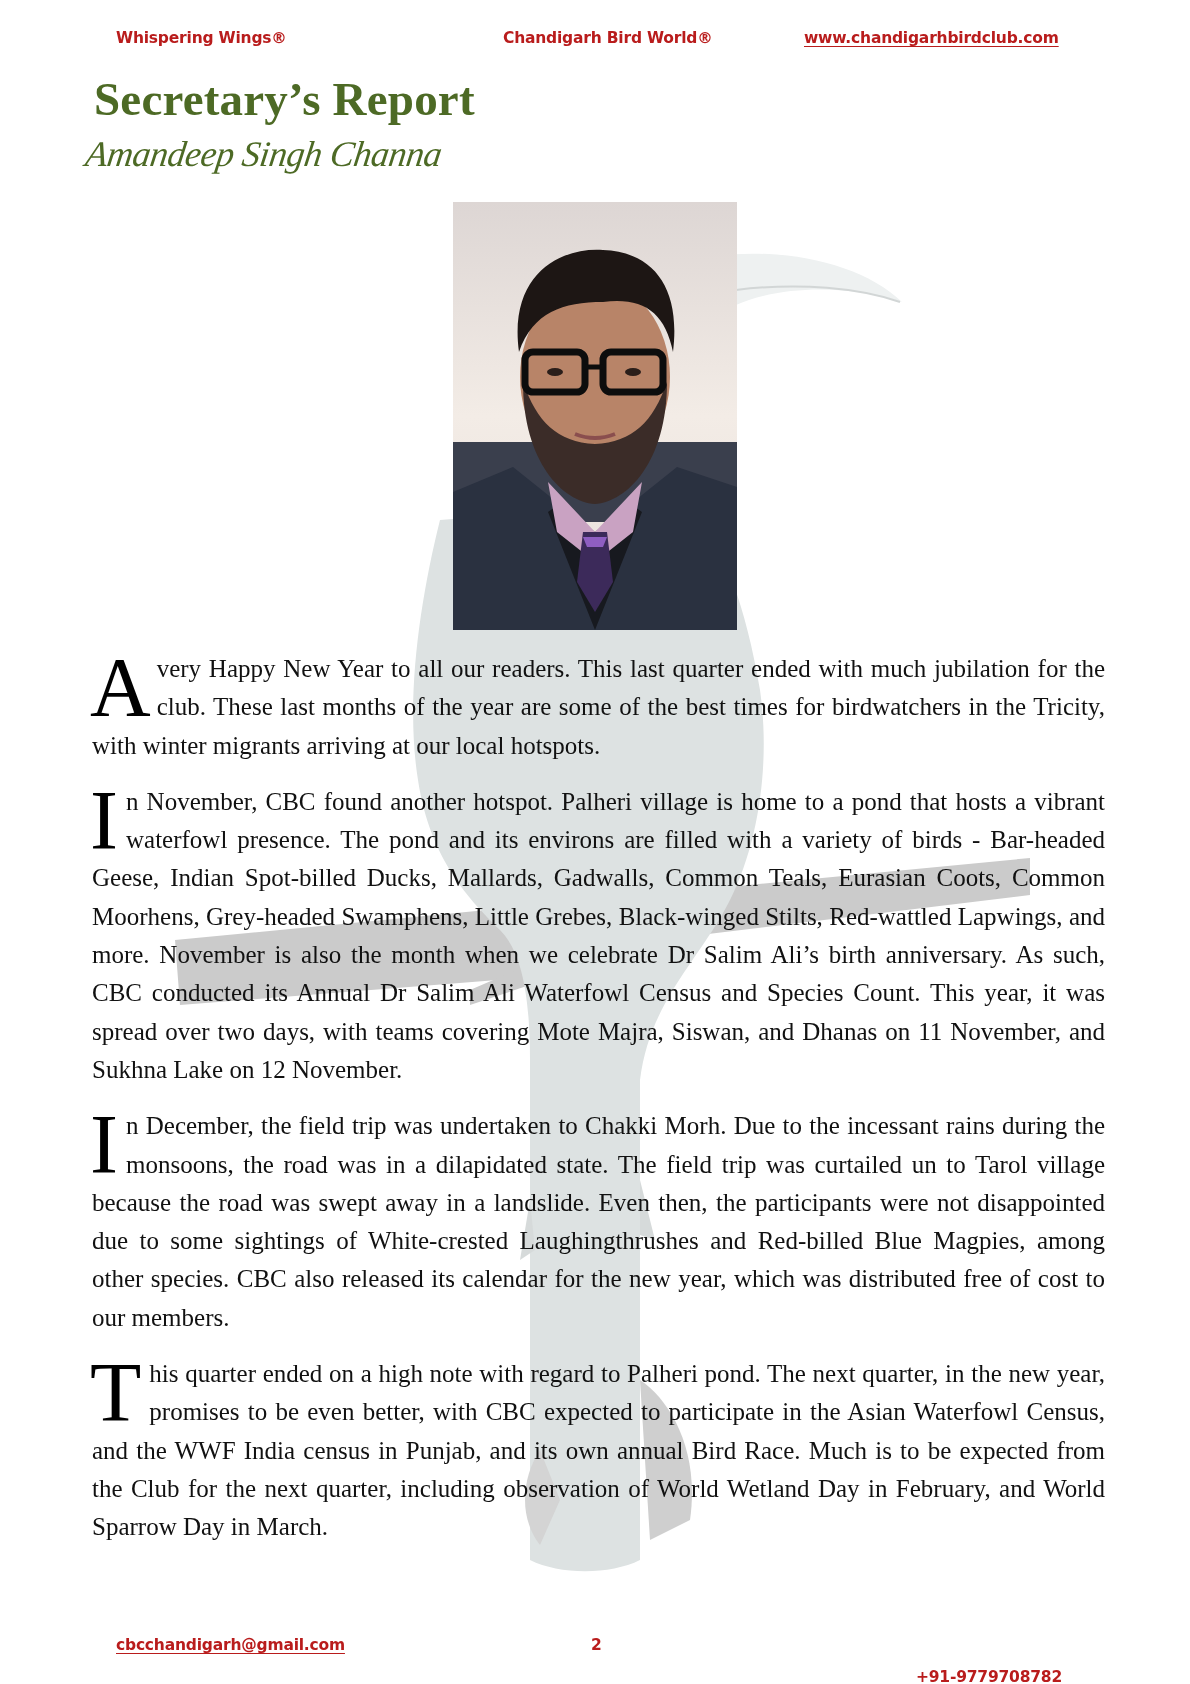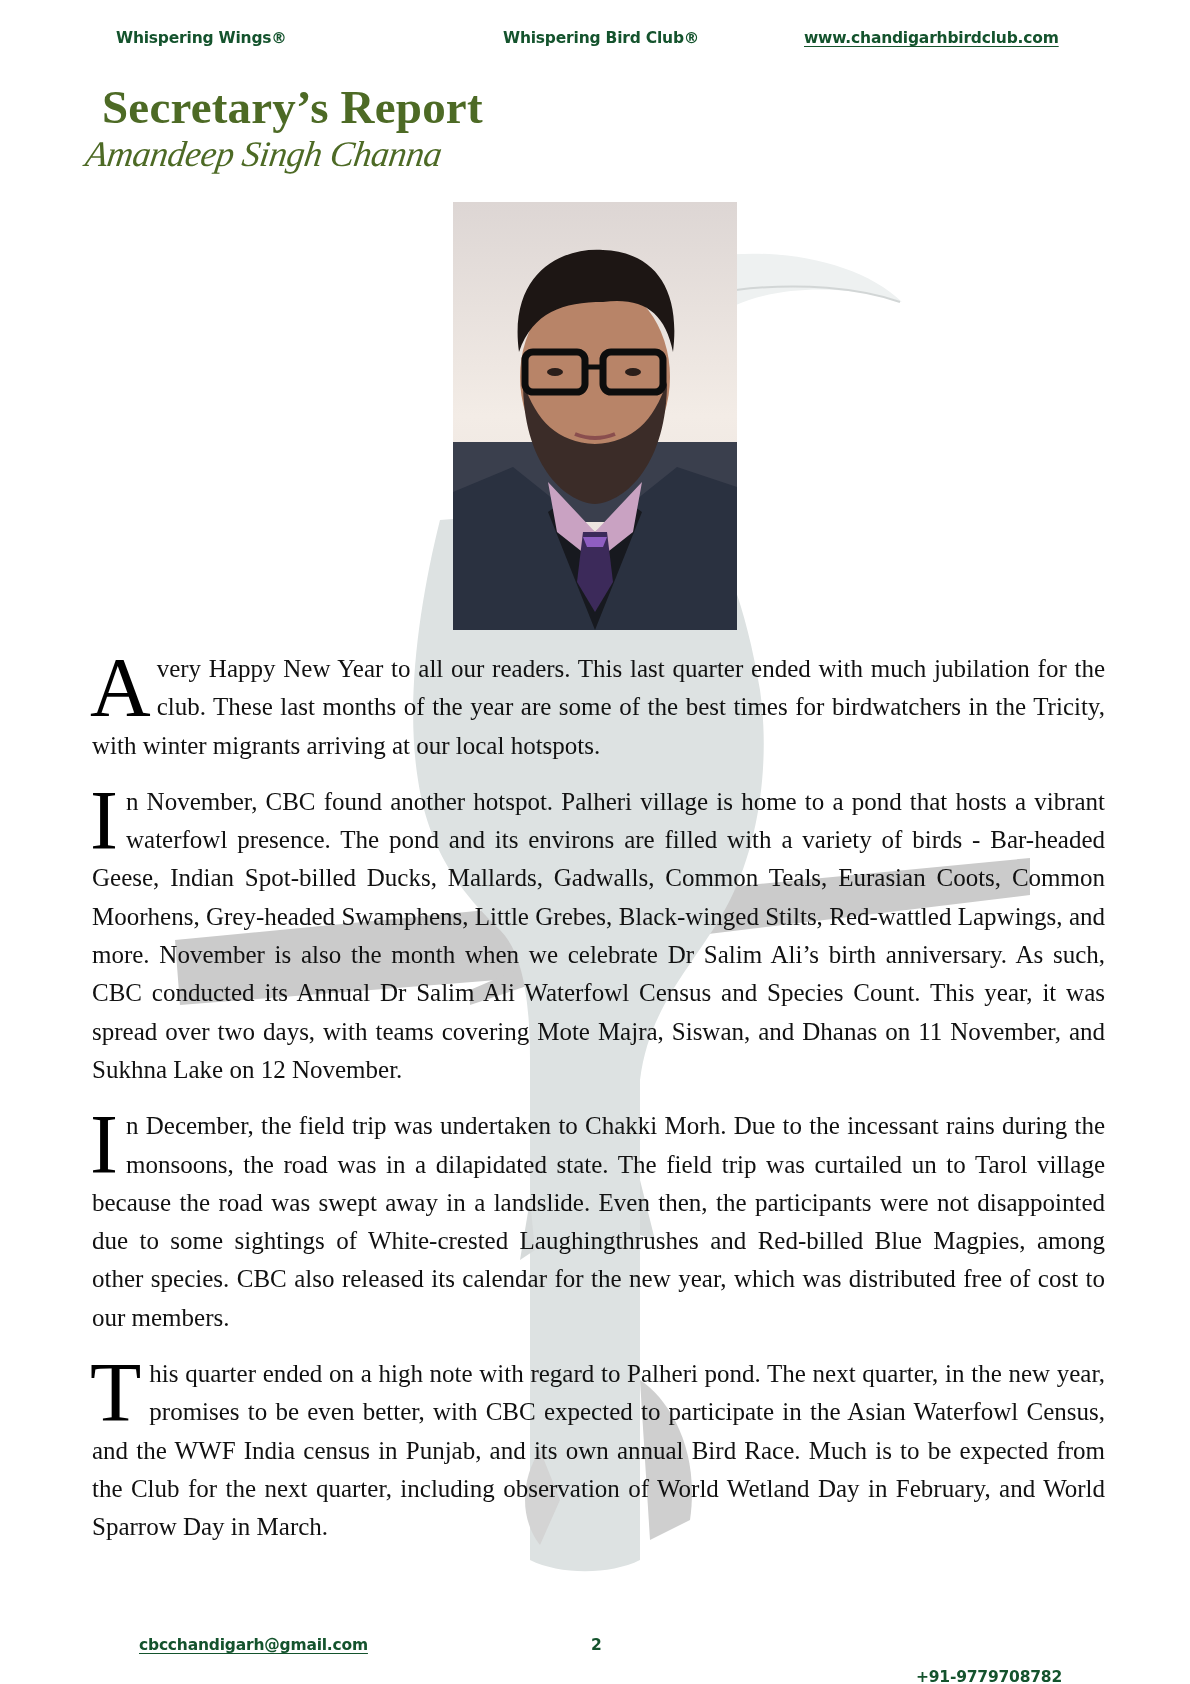--- a/index.html
+++ b/index.html
@@ -1,28 +1,28 @@
 <!DOCTYPE html>
 <html><head>
   <meta charset="utf-8">
   <style>
     html, body { margin: 0; padding: 0; background: #ffffff; }
     body { width: 1190px; height: 1684px; position: relative; overflow: hidden; }
     .page { position: absolute; left: 0; top: 0; width: 1190px; height: 1684px; background: #ffffff; }
 
     .hdr, .ftr {
       position: absolute; font-family: "DejaVu Sans", sans-serif; font-size: 15.5px;
-      color: #14532d; font-weight: bold; letter-spacing: -0.2px; white-space: nowrap;
+      color: #b91c1c; font-weight: bold; letter-spacing: -0.2px; white-space: nowrap;
     }
     .hdr { top: 29px; }
     .ftr { top: 1636px; font-weight: bold; }
     .ulink { text-decoration: underline; text-underline-offset: 3px; }
 
     .title {
-      position: absolute; left: 94px; top: 72px; margin: 8px;
+      position: absolute; left: 94px; top: 72px; margin: 0;
       font-family: "Liberation Serif", serif; font-weight: bold; font-size: 47px;
       color: #4d6a25; letter-spacing: 0.2px; white-space: nowrap;
     }
     .author {
       position: absolute; left: 86px; top: 133px; margin: 0;
       font-family: "Liberation Serif", serif; font-style: italic; font-size: 36px;
       color: #4d6a25; letter-spacing: -0.5px; white-space: nowrap;
       transform: skewX(-8deg);
     }
 
@@ -62,21 +62,21 @@
     <path d="M440 520 C420 600 405 700 418 780 C430 860 470 900 500 930 C520 950 530 990 530 1060 L530 1560 C560 1575 610 1575 640 1560 L640 1080 C650 1000 700 960 730 900 C760 840 770 760 760 690 C745 600 720 540 690 500 Z" fill="#dde2e2"></path>
 
     <path d="M640 1380 C670 1400 700 1450 690 1520 L650 1540 Z" fill="#cfcfcf"></path>
     <path d="M540 1450 C520 1480 520 1520 540 1545 L560 1500 Z" fill="#d4d4d4"></path>
 
     <path d="M530 1200 L520 1260 L535 1250 Z" fill="#d6dada"></path>
     <path d="M640 1180 L655 1240 L640 1235 Z" fill="#d6dada"></path>
   </svg>
 
   <div class="hdr" style="left:116px;">Whispering Wings®</div>
-  <div class="hdr" style="left:503px;">Whispering Bird Club®</div>
+  <div class="hdr" style="left:503px;">Chandigarh Bird World®</div>
   <a class="hdr ulink" style="left:804px;">www.chandigarhbirdclub.com</a>
 
   <h1 class="title">Secretary’s Report</h1>
   <div class="author">Amandeep Singh Channa</div>
 
   <div class="photo" aria-label="Portrait of Amandeep Singh Channa">
     <svg width="284" height="428" viewBox="0 0 284 428" xmlns="http://www.w3.org/2000/svg">
       <defs>
         <linearGradient id="bg" x1="0" y1="0" x2="0" y2="1">
           <stop offset="0" stop-color="#ddd6d4"></stop>
@@ -124,16 +124,16 @@
       <span class="dropcap i">I</span><span>n November, CBC found another hotspot. Palheri village is home to a pond that hosts a vibrant waterfowl presence. The pond and its environs are filled with a variety of birds - Bar-headed Geese, Indian Spot-billed Ducks, Mallards, Gadwalls, Common Teals, Eurasian Coots, Common Moorhens, Grey-headed Swamphens, Little Grebes, Black-winged Stilts, Red-wattled Lapwings, and more. November is also the month when we celebrate Dr Salim Ali’s birth anniversary. As such, CBC conducted its Annual Dr Salim Ali Waterfowl Census and Species Count. This year, it was spread over two days, with teams covering Mote Majra, Siswan, and Dhanas on 11 November, and Sukhna Lake on 12 November.</span>
     </p>
     <p>
       <span class="dropcap i">I</span><span>n December, the field trip was undertaken to Chakki Morh. Due to the incessant rains during the monsoons, the road was in a dilapidated state. The field trip was curtailed un to Tarol village because the road was swept away in a landslide. Even then, the participants were not disappointed due to some sightings of White-crested Laughingthrushes and Red-billed Blue Magpies, among other species. CBC also released its calendar for the new year, which was distributed free of cost to our members.</span>
     </p>
     <p>
       <span class="dropcap t">T</span><span>his quarter ended on a high note with regard to Palheri pond. The next quarter, in the new year, promises to be even better, with CBC expected to participate in the Asian Waterfowl Census, and the WWF India census in Punjab, and its own annual Bird Race. Much is to be expected from the Club for the next quarter, including observation of World Wetland Day in February, and World Sparrow Day in March.</span>
     </p>
   </div>
 
-  <a class="ftr ulink" style="left:116px;margin-left:23px;">cbcchandigarh@gmail.com</a>
+  <a class="ftr ulink" style="left:116px;">cbcchandigarh@gmail.com</a>
   <div class="ftr" style="left:591px;">2</div>
   <div class="ftr" style="left:916px;margin-top:32px;">+91-9779708782</div>
 </div>
 
 </body></html>

